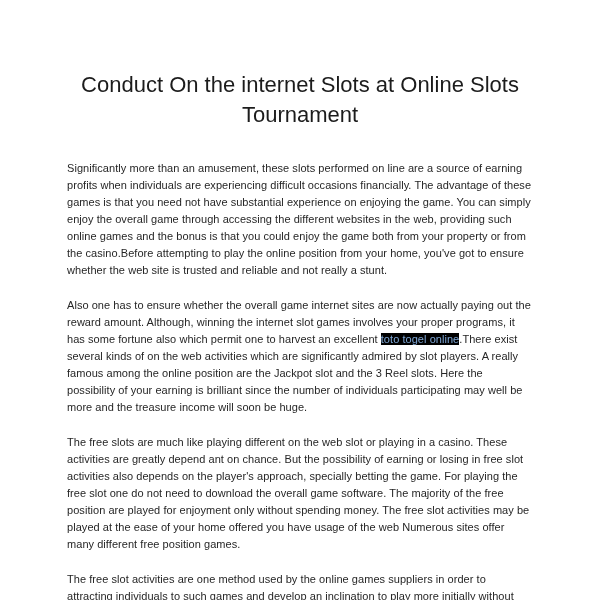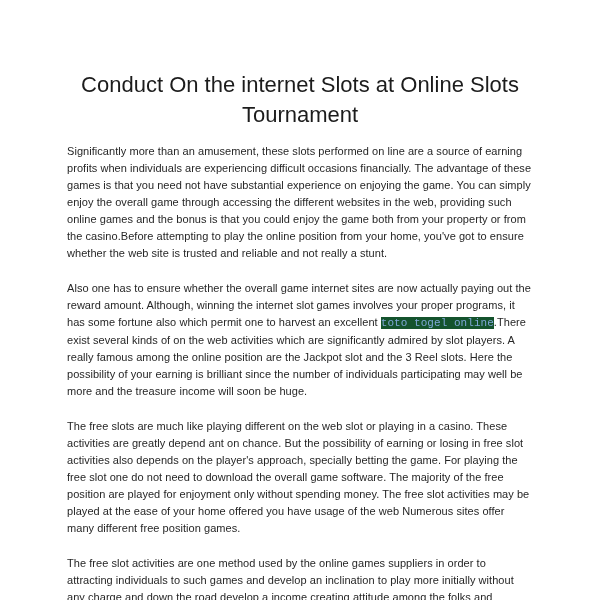--- a/index.html
+++ b/index.html
@@ -19,36 +19,35 @@
     color: #262626;
   }
   .doc-title {
     font-family: "Liberation Sans", "DejaVu Sans", sans-serif;
     font-weight: 400;
     font-size: 22px;
     line-height: 30px;
     color: #1c1c1c;
     text-align: center;
     max-width: 472px;
-    margin: 70px auto 13px auto;
+    margin: 70px auto 30px auto;
   }
   .doc-paragraph {
     font-size: 11px;
     line-height: 17px;
     letter-spacing: 0.05px;
     color: #262626;
     text-align: left;
     margin: 0 0 18px 0;
   }
   .doc-link {
     color: #7ea7d6;
-    background: #14532d;
+    background: #000000;
     text-decoration: none;
     cursor: pointer;
-    font-family: Liberation Mono, monospace;
   }
 </style>
 </head>
 <body>
 
 <div class="doc-page">
 
   <h1 class="doc-title">Conduct On the internet Slots at Online Slots Tournament</h1>
 
   <p class="doc-paragraph">Significantly more than an amusement, these slots performed on line are a source of earning profits when individuals are experiencing difficult occasions financially. The advantage of these games is that you need not have substantial experience on enjoying the game. You can simply enjoy the overall game through accessing the different websites in the web, providing such online games and the bonus is that you could enjoy the game both from your property or from the casino.Before attempting to play the online position from your home, you've got to ensure whether the web site is trusted and reliable and not really a stunt.</p>

